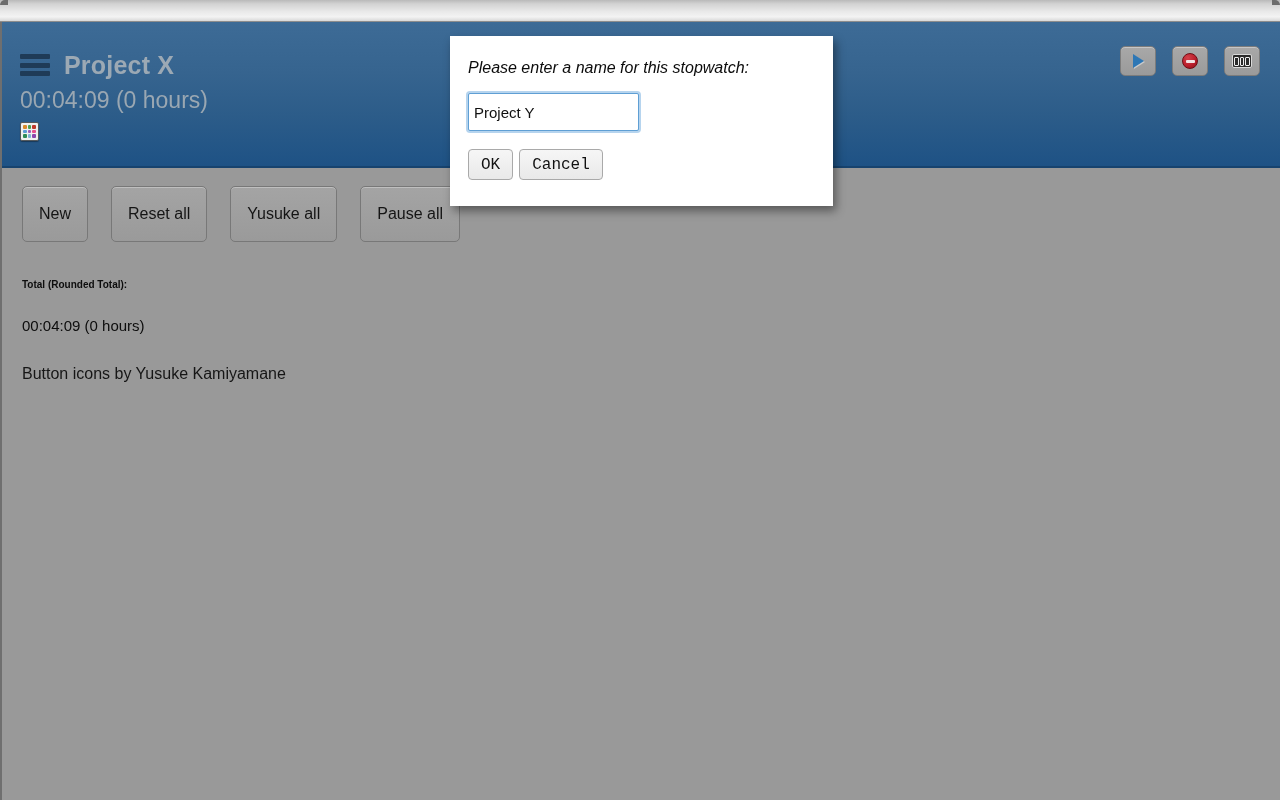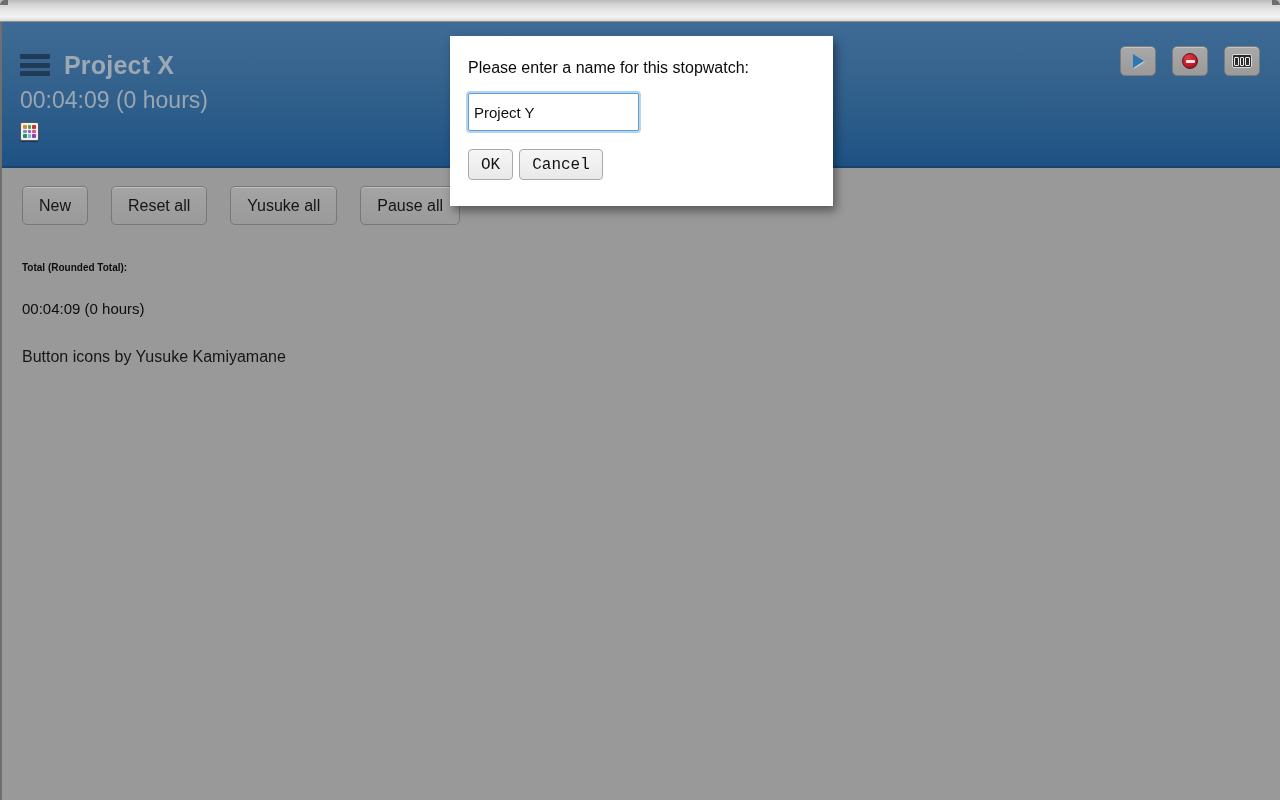--- a/index.html
+++ b/index.html
@@ -164,21 +164,21 @@
   .content {
     padding: 18px 20px 0 20px;
   }
 
   .toolbar {
     display: flex;
     gap: 23px;
   }
   .tbtn {
     min-width: 48px;
-    height: 39px;
+    height: 56px;
     padding: 0 16px;
     font-family: "Liberation Sans", sans-serif;
     font-size: 16px;
     color: #151515;
     background: linear-gradient(to bottom, #a4a4a4, #9a9a9a);
     border: 1px solid #787878;
     border-radius: 5px;
     cursor: pointer;
     box-shadow: inset 0 1px 0 rgba(255,255,255,.30);
   }
@@ -219,20 +219,21 @@
     background: #ffffff;
     box-shadow: 3px 5px 9px rgba(0,0,0,.42);
     padding: 22px 0 26px 0;
     pointer-events: auto;
   }
   .dialog-message {
     padding: 0 18px;
     font-size: 16px;
     color: #0b0b0b;
     line-height: 1.2;
+    font-style: italic;
   }
   .dialog-input-wrap { padding: 16px 18px 0 18px; }
   .dialog-input {
     width: 171px;
     height: 25px;
     font-family: "Liberation Sans", sans-serif;
     font-size: 15px;
     color: #101010;
     padding: 18px 5px;
     background: #ffffff;

